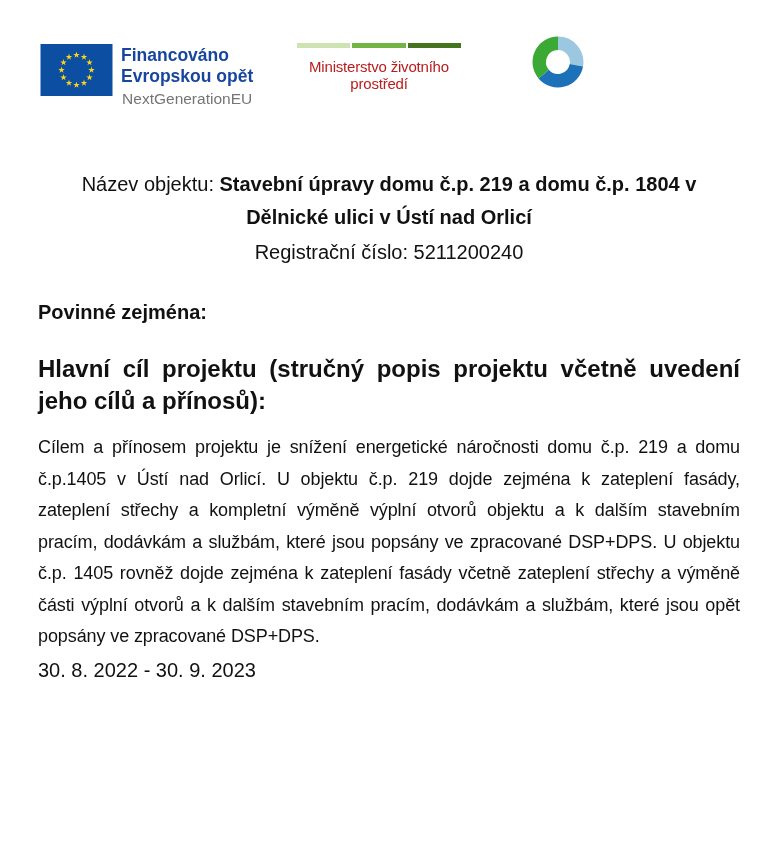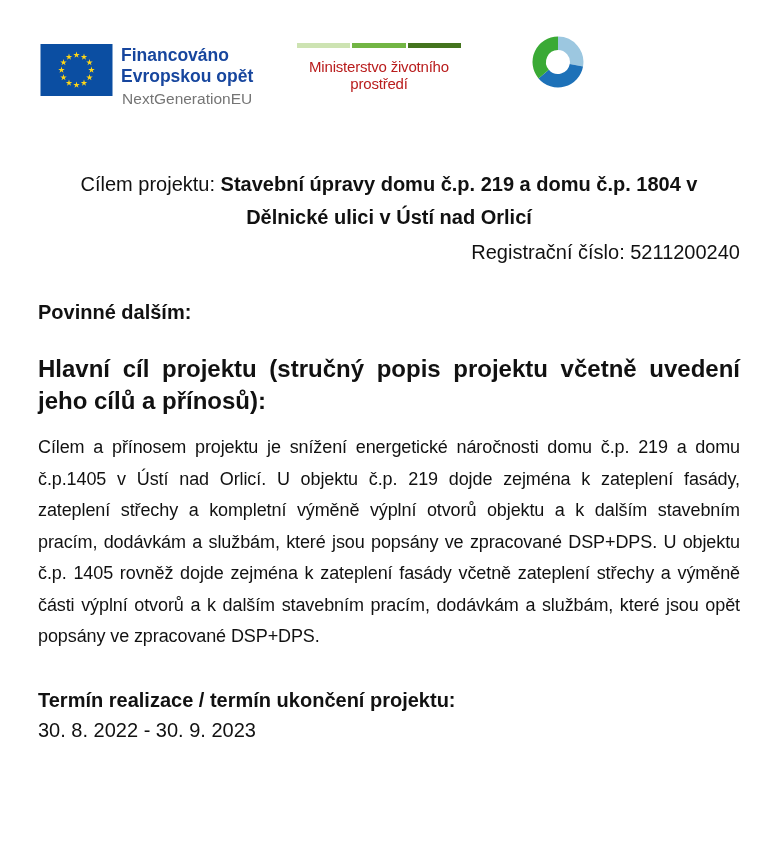--- a/index.html
+++ b/index.html
@@ -46,21 +46,21 @@
 
   
   .doc { position: absolute; left: 38px; top: 0; width: 702px; }
 
   .title-block {
     margin-top: 168px; text-align: center;
     font-size: 20px; line-height: 33px; padding: 0 22px;
   }
   .title-block .prefix { font-weight: normal; }
   .title-block .name { font-weight: bold; }
-  .reg-line { text-align: right; font-size: 20px; line-height: 33px; margin-top: 2px; }
+  .reg-line { text-align: center; font-size: 20px; line-height: 33px; margin-top: 2px; }
 
   .mandatory-label {
     margin-top: 31px; font-weight: bold; font-size: 20px; line-height: 24px;
   }
   .mandatory-quote {
     margin: 39px auto 0 auto; width: 632px;
     text-align: center; font-weight: bold; font-size: 19.5px; line-height: 33px;
   }
 
   .goal-heading {
@@ -125,29 +125,28 @@
         <path d="M 26 8 A 18 18 0 0 1 43.7 29.1" fill="none" stroke="#9cc7e0" stroke-width="13"></path>
         <path d="M 43.7 29.1 A 18 18 0 0 1 12.2 37.6" fill="none" stroke="#1d71b8" stroke-width="13"></path>
         <path d="M 12.2 37.6 A 18 18 0 0 1 26 8" fill="none" stroke="#3aaa35" stroke-width="13"></path>
       </svg>
     </div>
   </div>
 
   <div class="doc">
 
     <div class="title-block">
-      <span class="prefix">Cílem projektu: </span><span class="name">Stavební úpravy domu č.p. 219 a domu č.p. 1804 v Dělnické ulici v Ústí nad Orlicí</span>
+      <span class="prefix">Název objektu: </span><span class="name">Stavební úpravy domu č.p. 219 a domu č.p. 1804 v Dělnické ulici v Ústí nad Orlicí</span>
     </div>
 
     <div class="reg-line">Registrační číslo: 5211200240</div>
 
-    <div class="mandatory-label">Povinné dalším:</div>
+    <div class="mandatory-label">Povinné zejména:</div>
 
 
     <div class="goal-heading">Hlavní cíl projektu (stručný popis projektu včetně uvedení jeho cílů a přínosů):</div>
 
     <div class="goal-body">Cílem a přínosem projektu je snížení energetické náročnosti domu č.p. 219 a domu č.p.1405 v Ústí nad Orlicí. U objektu č.p. 219 dojde zejména k zateplení fasády, zateplení střechy a kompletní výměně výplní otvorů objektu a k dalším stavebním pracím, dodávkám a službám, které jsou popsány ve zpracované DSP+DPS. U objektu č.p. 1405 rovněž dojde zejména k zateplení fasády včetně zateplení střechy a výměně části výplní otvorů a k dalším stavebním pracím, dodávkám a službám, které jsou opět popsány ve zpracované DSP+DPS.</div>
 
-    <div class="deadline-heading">Termín realizace / termín ukončení projektu:</div>
 
     <div class="deadline-value">30. 8. 2022 - 30. 9. 2023</div>
   </div>
 </div>
 
 </body></html>

